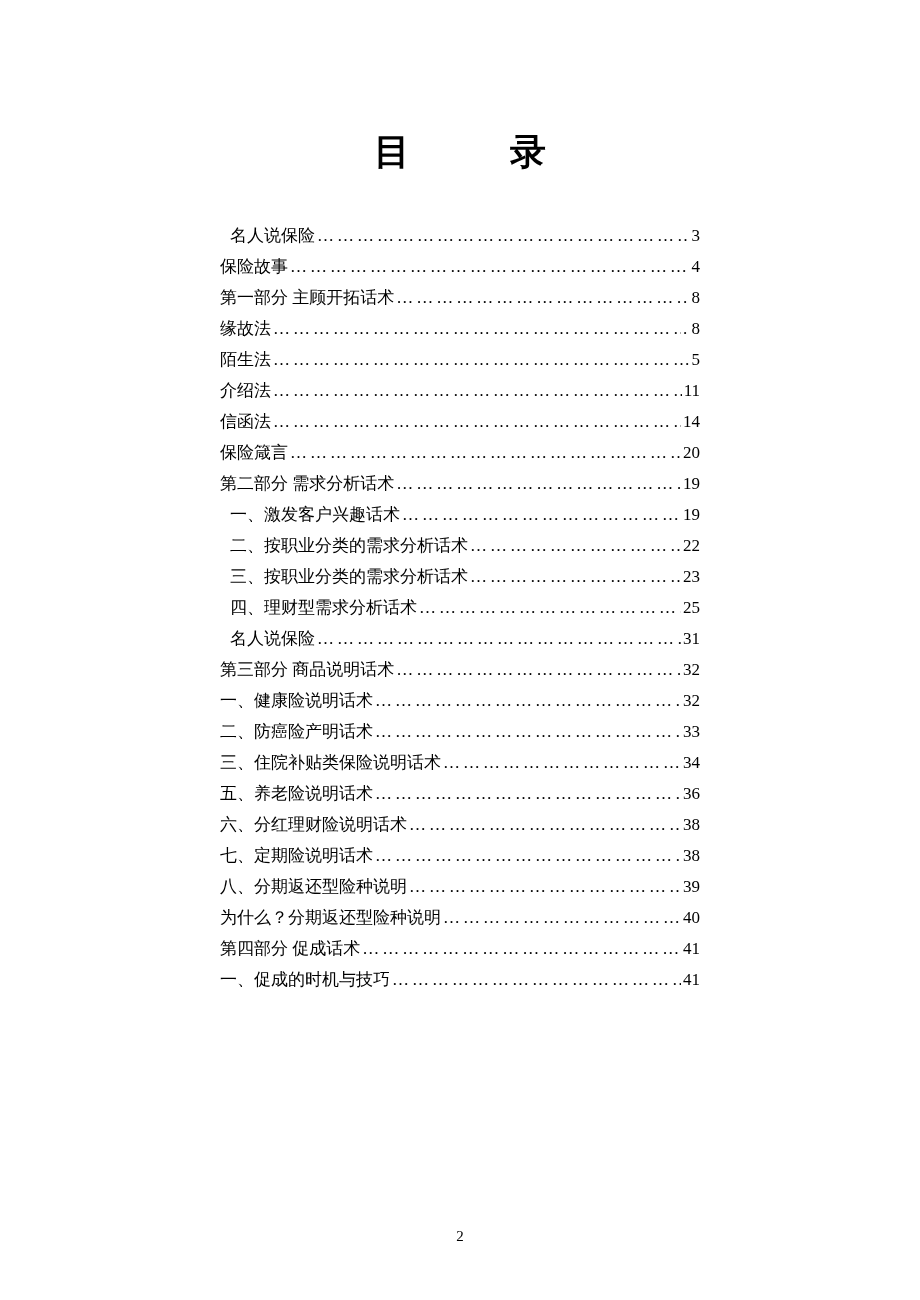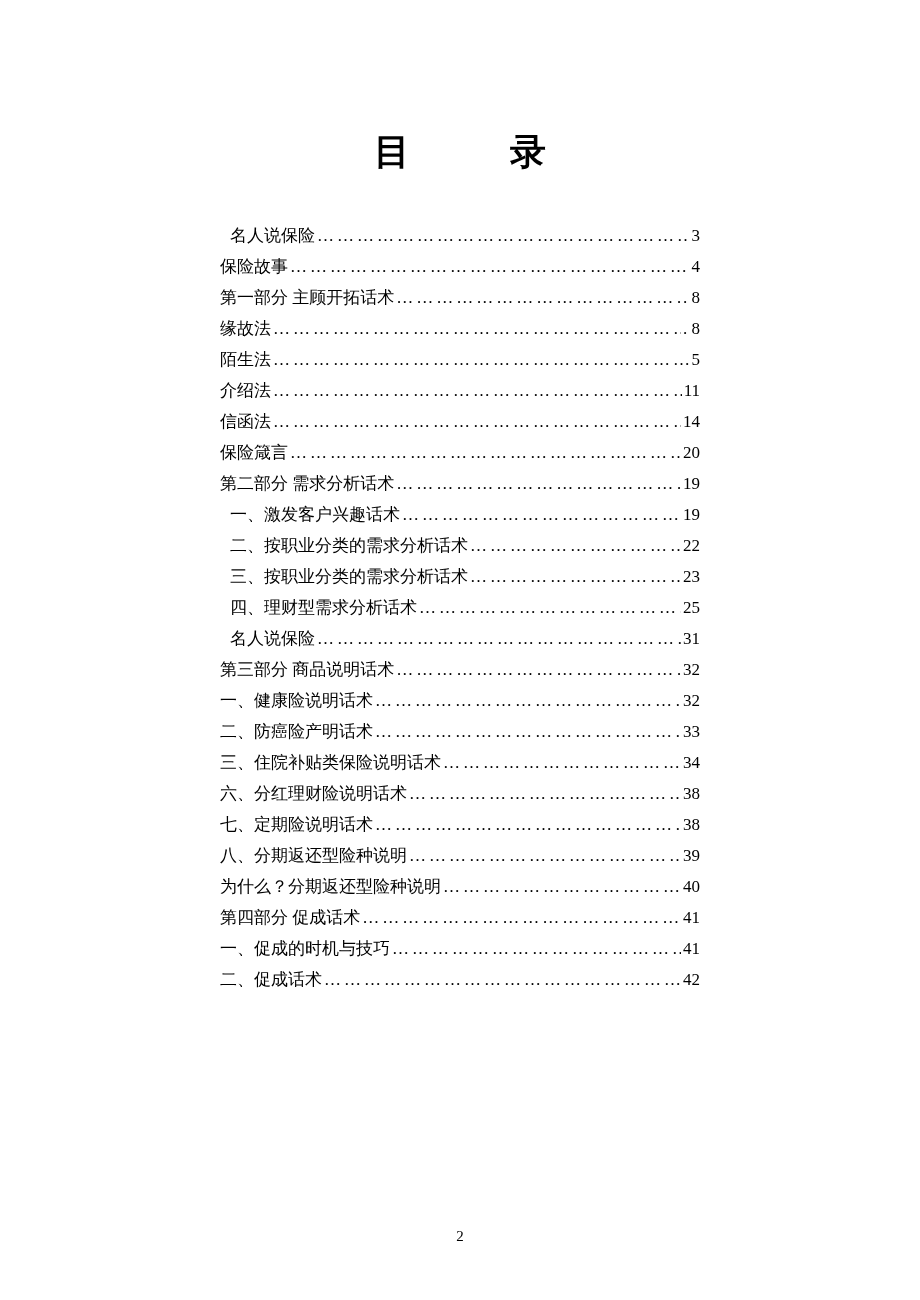--- a/index.html
+++ b/index.html
@@ -162,20 +162,25 @@
         <span class="toc-label indent-2">二、防癌险产明话术 </span>
         <span class="toc-dots"></span>
         <span class="toc-page">33</span>
       </div>
       <div class="toc-entry">
         <span class="toc-label indent-2">三、住院补贴类保险说明话术 </span>
         <span class="toc-dots"></span>
         <span class="toc-page">34</span>
       </div>
       <div class="toc-entry">
+        <span class="toc-label indent-2">五、养老险说明话术 </span>
+        <span class="toc-dots"></span>
+        <span class="toc-page">36</span>
+      </div>
+      <div class="toc-entry">
         <span class="toc-label indent-2">六、分红理财险说明话术 </span>
         <span class="toc-dots"></span>
         <span class="toc-page">38</span>
       </div>
       <div class="toc-entry">
         <span class="toc-label indent-2">七、定期险说明话术 </span>
         <span class="toc-dots"></span>
         <span class="toc-page">38</span>
       </div>
       <div class="toc-entry">
@@ -190,21 +195,16 @@
       </div>
       <div class="toc-entry">
         <span class="toc-label indent-2">第四部分  促成话术 </span>
         <span class="toc-dots"></span>
         <span class="toc-page">41</span>
       </div>
       <div class="toc-entry">
         <span class="toc-label indent-2">一、促成的时机与技巧 </span>
         <span class="toc-dots"></span>
         <span class="toc-page">41</span>
-      </div>
-      <div class="toc-entry">
-        <span class="toc-label indent-2">二、促成话术 </span>
-        <span class="toc-dots"></span>
-        <span class="toc-page">42</span>
       </div>
     </div>
 </div>
 <div class="page-number">2</div>
 
 </body></html>

